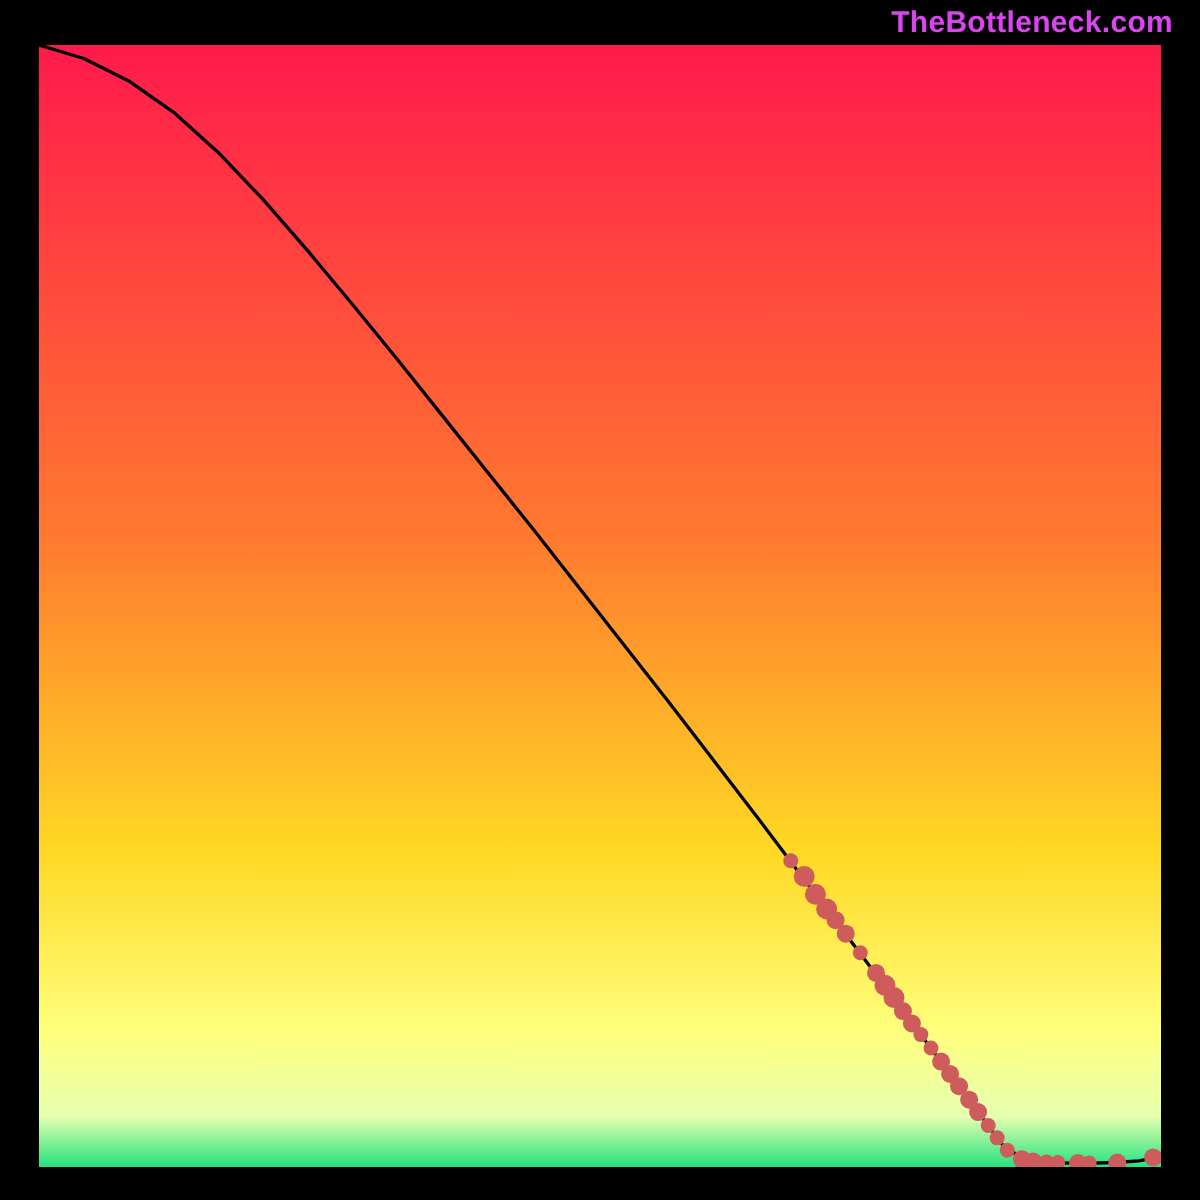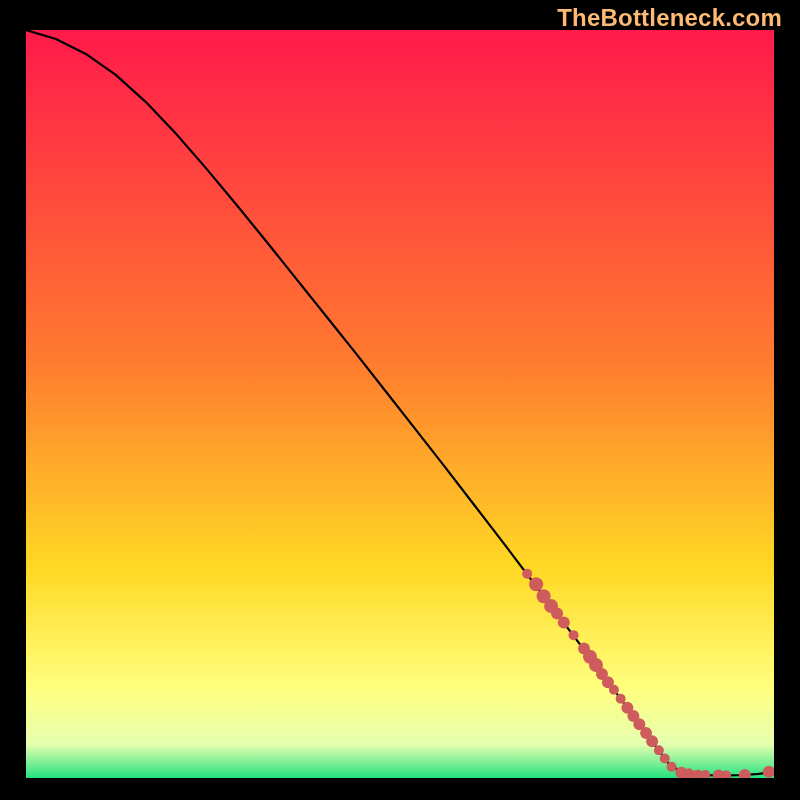--- a/index.html
+++ b/index.html
@@ -14,22 +14,22 @@
   .stage {
     position: relative;
     width: 800px;
     height: 800px;
     background: #000;
   }
   .watermark {
     position: absolute;
     top: 4px;
     right: 18px;
-    color: #fdba74;
-    font-size: 24px;
+    color: #d946ef;
+    font-size: 20px;
     font-weight: 600;
     letter-spacing: 0.2px;
     user-select: none;
   }
   .plot {
     position: absolute;
     left: 26px;
     top: 30px;
     width: 748px;
     height: 748px;

